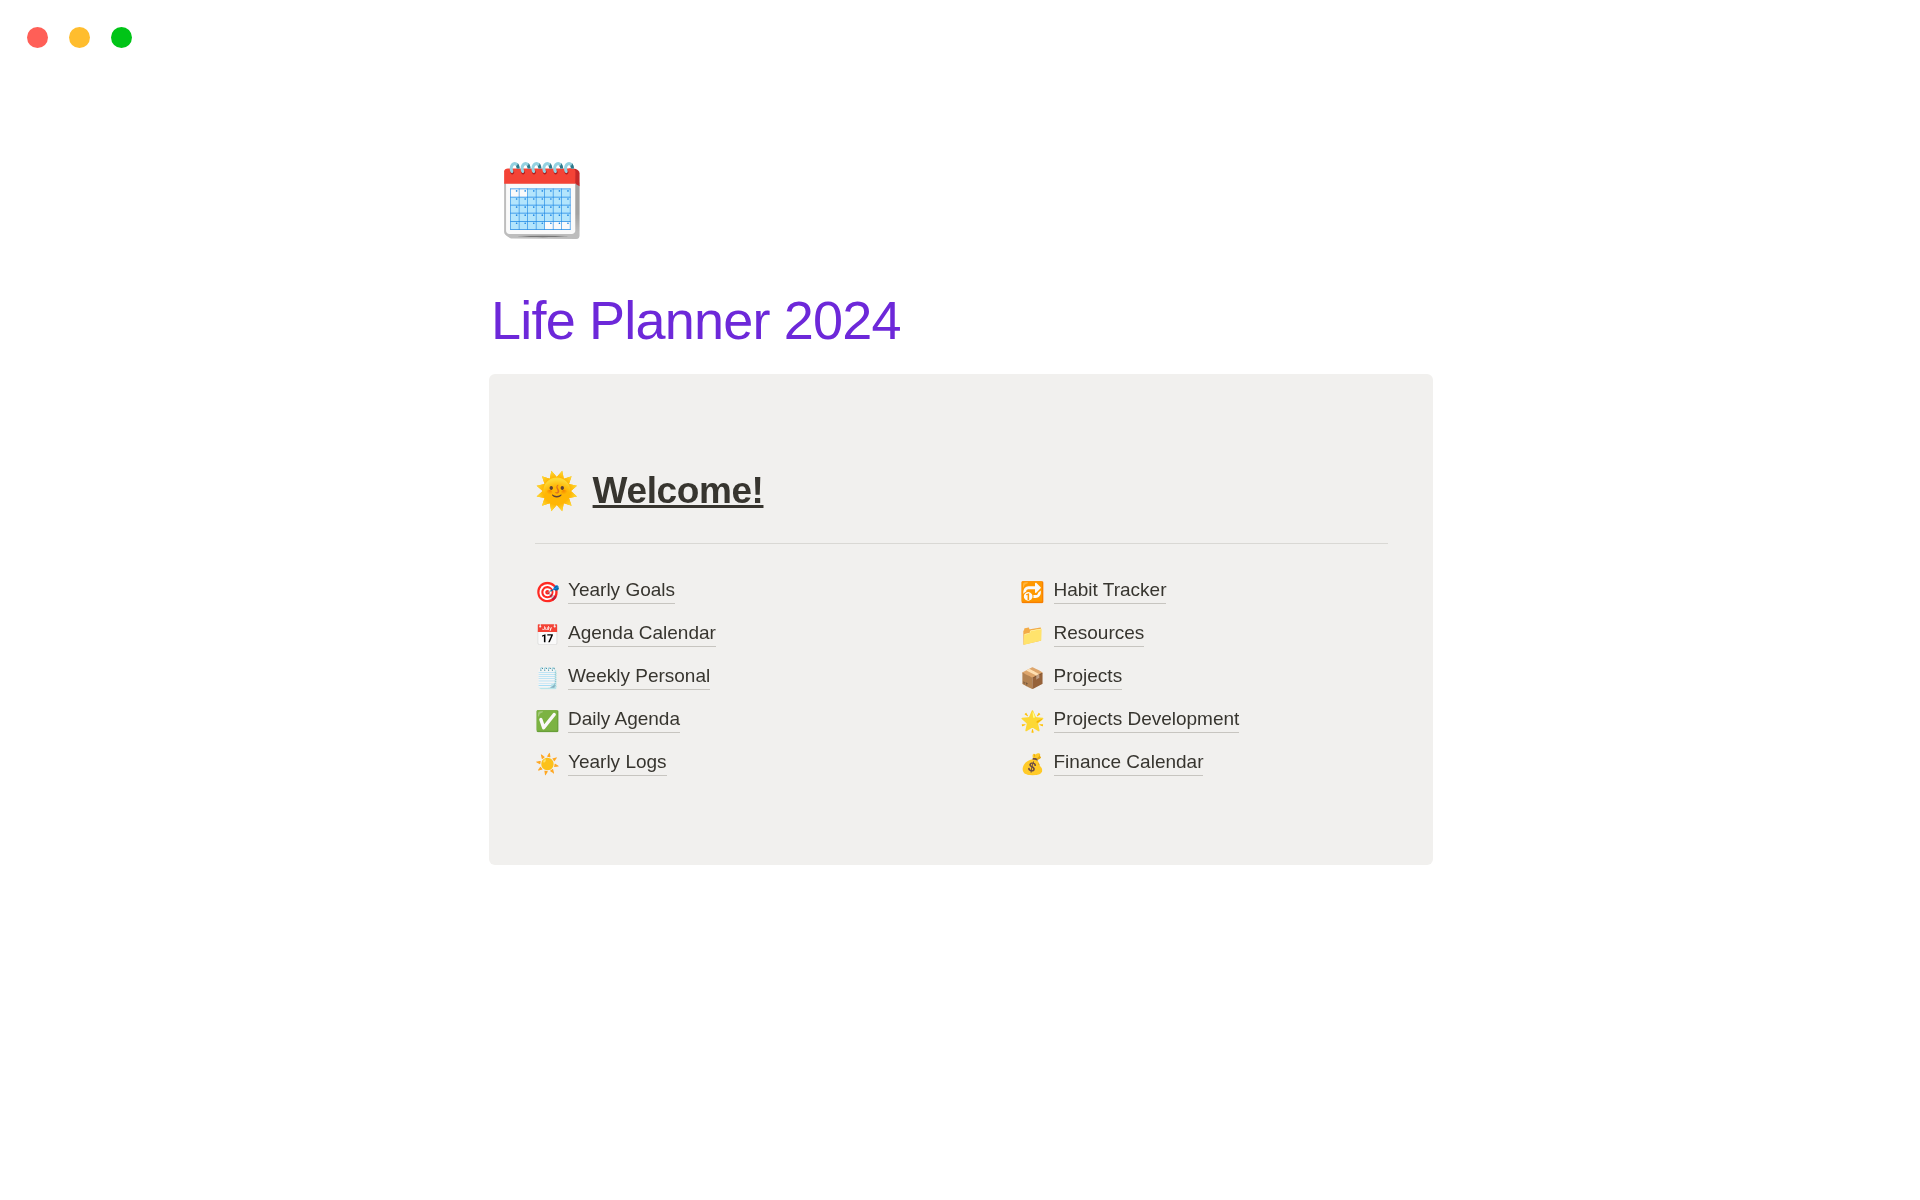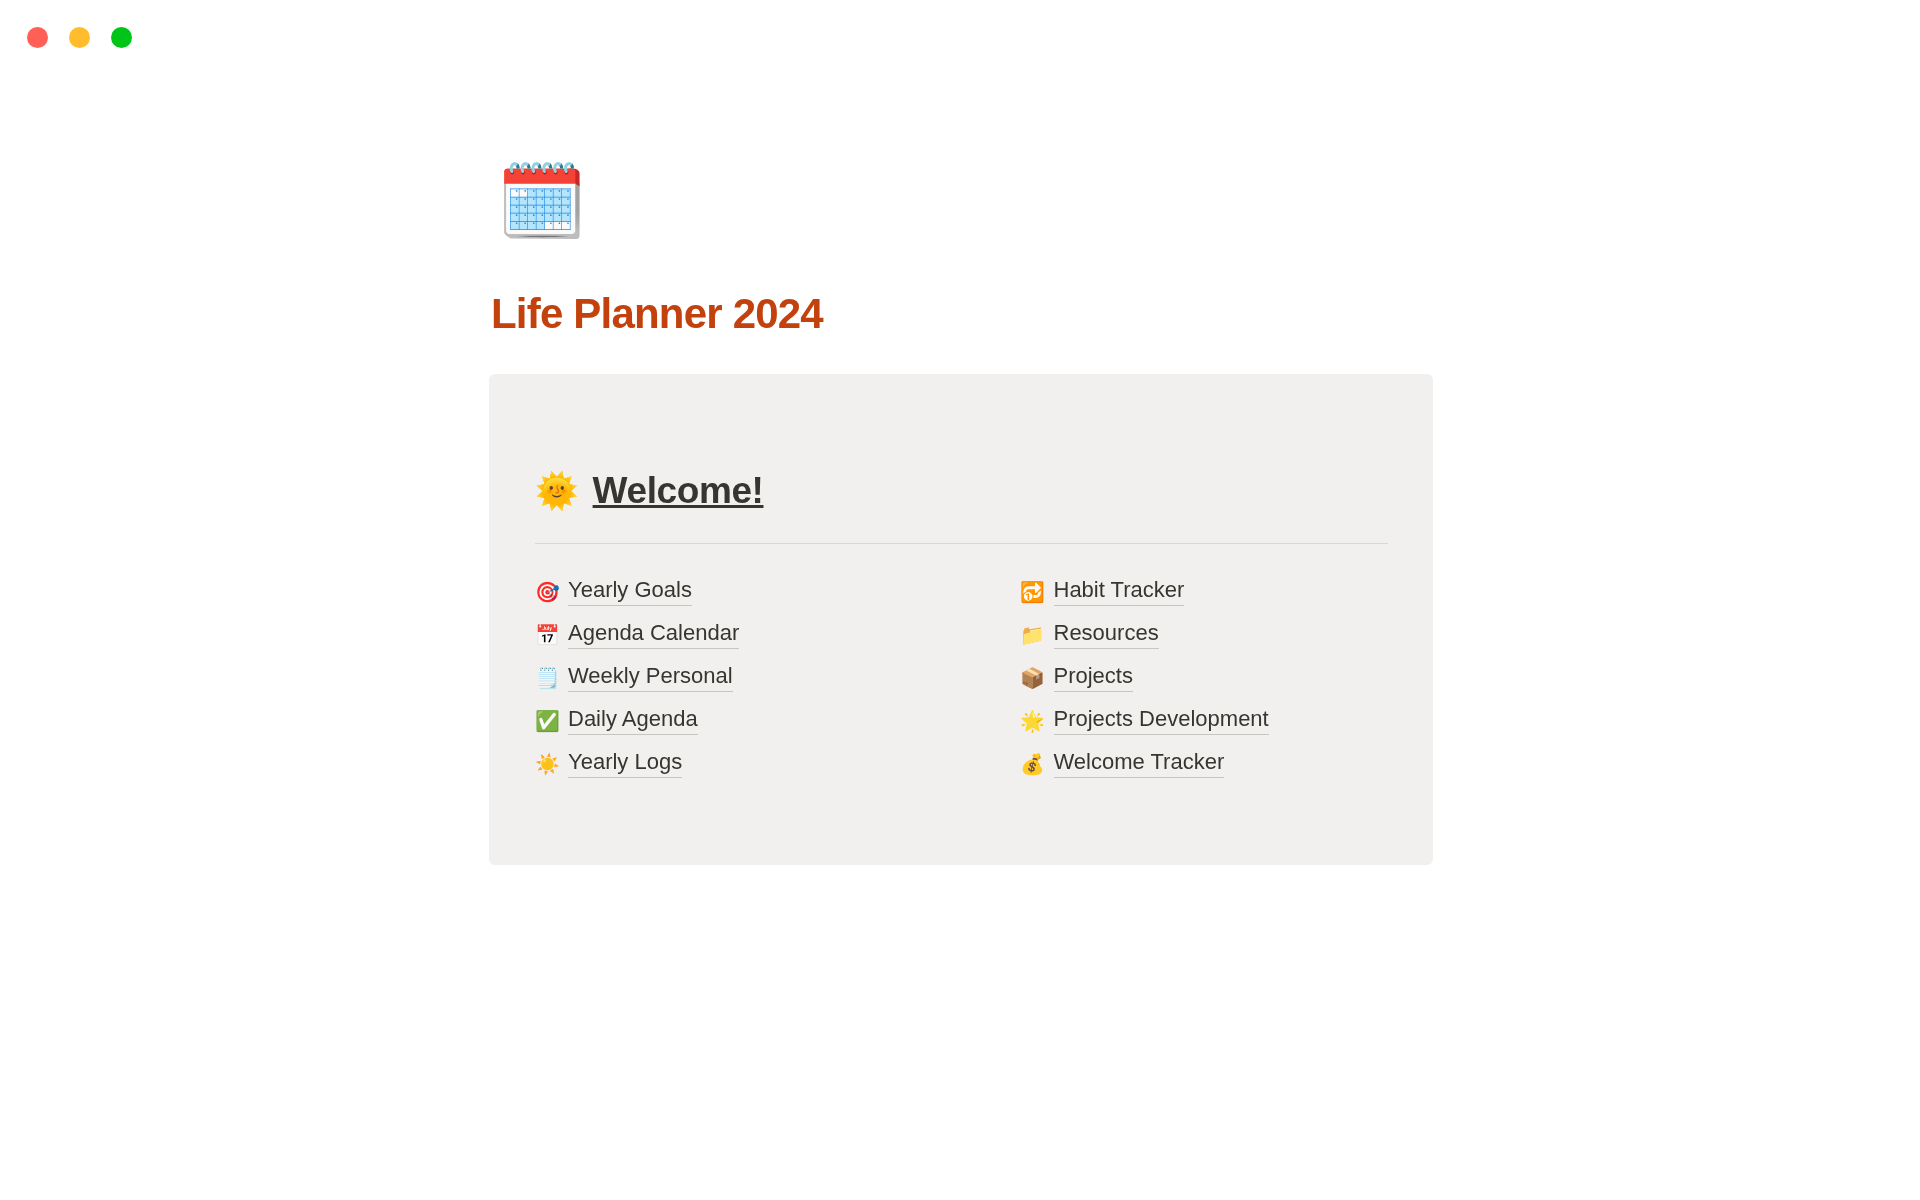--- a/index.html
+++ b/index.html
@@ -40,24 +40,24 @@
     left:497px; top:165px;
     font-size:72px;
     line-height:1;
     font-family:"DejaVu Sans", sans-serif;
     user-select:none;
   }
 
   .page-title{
     position:absolute;
     left:491px; top:290px;
-    font-size:42px;
-    font-weight:700;
+    font-size:54px;
+    font-weight:400;
     letter-spacing:-0.8px;
-    color:#c2410c;
+    color:#6d28d9;
     line-height:1.12;
     white-space:nowrap;
   }
 
   
   .callout-card{
     position:absolute;
     left:489px; top:374px;
     width:944px; height:491px;
     background:#f1f0ee;
@@ -115,21 +115,21 @@
   }
   .link-emoji{
     font-size:20px;
     line-height:1;
     width:22px;
     text-align:center;
     flex:0 0 auto;
     font-family:"DejaVu Sans", sans-serif;
   }
   .link-label{
-    font-size:22px;
+    font-size:19px;
     color:#37352f;
     border-bottom:1px solid #c7c5c0;
     padding-bottom:2px;
     line-height:1.15;
     cursor:pointer;
   }
 </style>
 </head>
 <body>
 
@@ -193,19 +193,19 @@
         <div class="link-row">
           <span class="link-emoji">📦</span>
           <span class="link-label">Projects</span>
         </div>
         <div class="link-row">
           <span class="link-emoji">🌟</span>
           <span class="link-label">Projects Development</span>
         </div>
         <div class="link-row">
           <span class="link-emoji">💰</span>
-          <span class="link-label">Welcome Tracker</span>
+          <span class="link-label">Finance Calendar</span>
         </div>
       </div>
 
     </div>
   </div>
 </div>
 
 </body></html>

